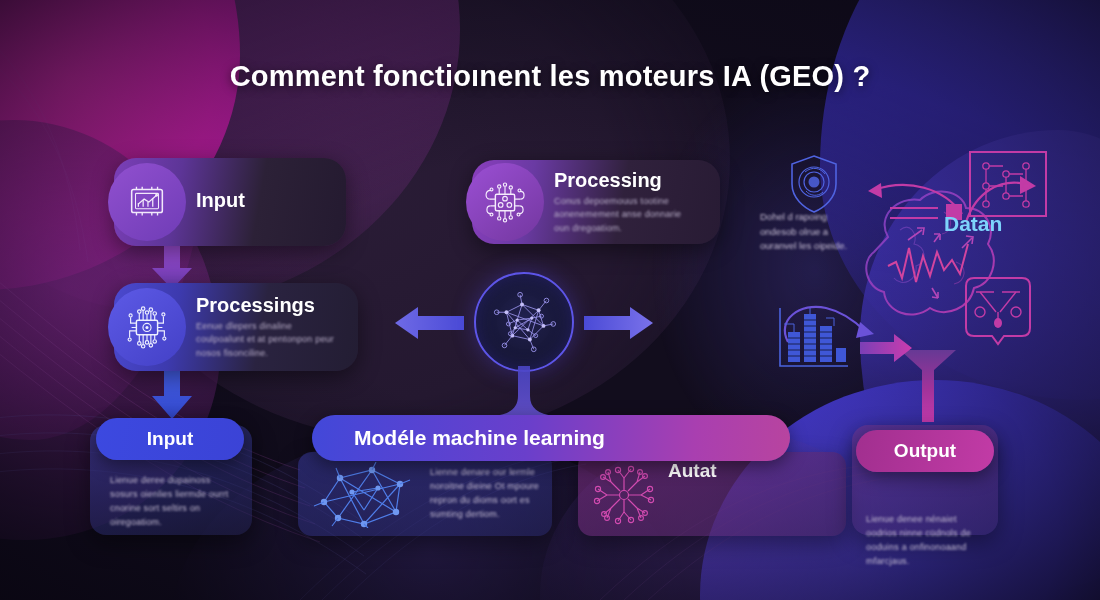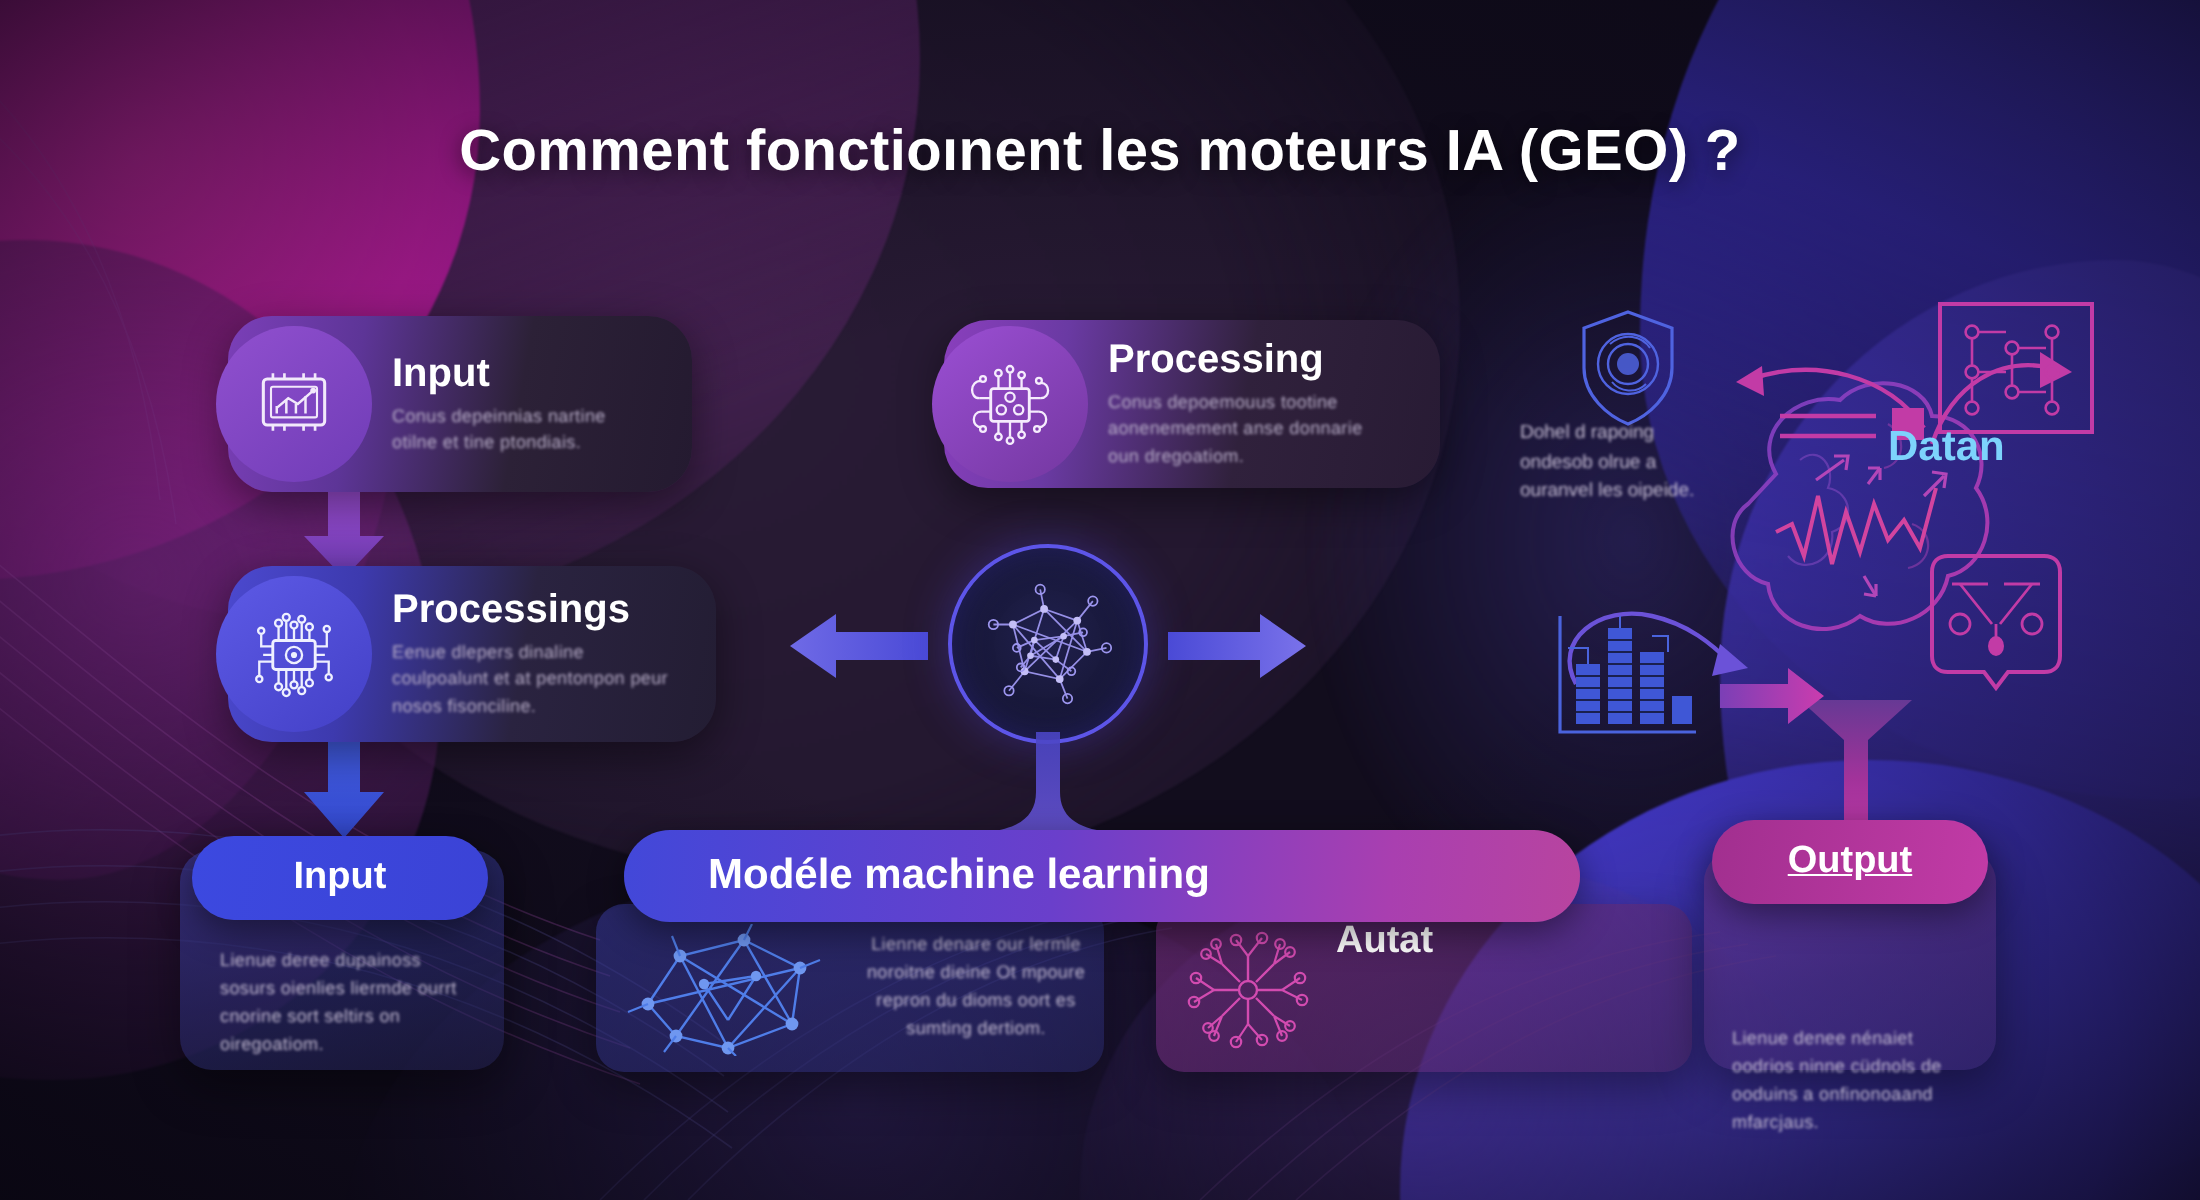--- a/index.html
+++ b/index.html
@@ -173,34 +173,33 @@
     border-radius:14px;
     background:linear-gradient(165deg, rgba(52,56,150,.55), rgba(38,40,104,.5));
     box-shadow:0 8px 22px rgba(0,0,0,.38);
   }
   #bc-model .sub-b {
     position:absolute; left:578px; top:452px; width:268px; height:84px;
     border-radius:14px;
     background:linear-gradient(150deg, rgba(120,44,126,.62), rgba(72,36,92,.55));
     box-shadow:0 8px 22px rgba(0,0,0,.38);
   }
-  #bc-model .sub-a .bcard-text { position:absolute; left:132px; top:14px; width:116px;text-align:center; }
+  #bc-model .sub-a .bcard-text { position:absolute; left:132px; top:14px; width:116px; }
   #bc-model .sub-b .h {
     position:absolute; left:90px; top:8px; color:#fff; font-size:19px; font-weight:bold;
   }
   #bc-model .sub-b .bcard-text { position:absolute; left:92px; top:34px; width:128px; }
 
   #bc-output .bcard-body {
     left:852px; top:425px; width:146px; height:110px;
     background:linear-gradient(165deg, rgba(108,50,130,.58) 0%, rgba(78,42,110,.5) 55%, rgba(60,40,110,.48) 100%);
   }
   #bc-output .bcard-pill {
-    left:856px; top:410px; width:138px; height:42px; font-size:19px;
+    left:856px; top:430px; width:138px; height:42px; font-size:19px;
     background:linear-gradient(100deg,#a12f8f,#c23ba6);
-    text-decoration:underline;
   }
   #bc-output .bcard-text { position:absolute; left:866px; top:474px; width:120px;margin-top:39px; }
 
   
   #right-cluster { position:absolute; left:748px; top:142px; width:344px; height:250px; }
   #rc-label-left {
     position:absolute; left:12px; top:68px; width:100px;
     font-size:9.5px; line-height:1.55; color:#c6bdd4; filter:blur(.85px);
   }
   #rc-datan-h {
@@ -302,21 +301,20 @@
         <rect x="12" y="15" width="24" height="16" rx="1" stroke-width="1.1"></rect>
         <path d="M13,8 v3 M19,8 v3 M29,8 v3 M35,8 v3" stroke-width="1.4"></path>
         <path d="M13,35 v3 M19,35 v3 M29,35 v3 M35,35 v3" stroke-width="1.4"></path>
         <path d="M15,29 v-4 M20,29 v-7 M25,29 v-5 M30,29 v-9" stroke-width="1.3"></path>
         <path d="M15,26 L21,21 L26,24 L34,17" stroke-width="1.3"></path>
         <circle cx="34" cy="17" r="1.5" fill="#f2e9fb" stroke="none"></circle>
       </svg>
     </div>
     <div class="txt">
       <div class="h">Input</div>
-      <div class="p">Conus depeinnias nartine otilne et tine ptondiais.</div>
     </div>
   </div>
 
   <div class="pill-card" id="card-proc-top">
     <div class="circ">
       <svg width="54" height="54" viewBox="0 0 56 56" fill="none" stroke="#f5ecfd" stroke-width="1.2">
         <rect x="18" y="20" width="20" height="17" rx="1.5" stroke-width="1.5"></rect>
         <circle cx="28" cy="24.5" r="2.4"></circle>
         <circle cx="23.5" cy="31" r="2.4"></circle>
         <circle cx="32.5" cy="31" r="2.4"></circle>

